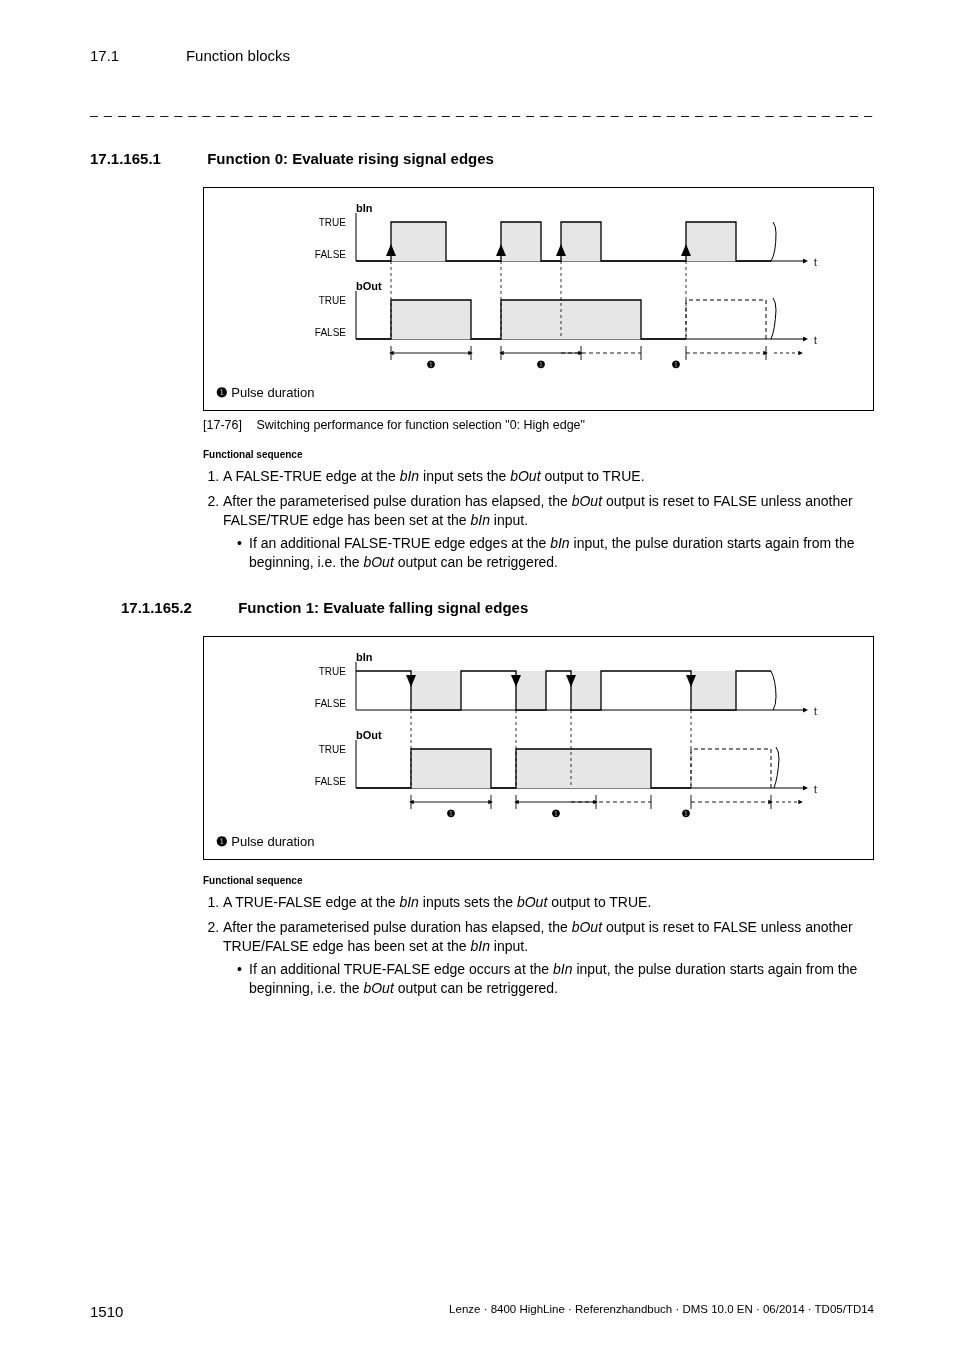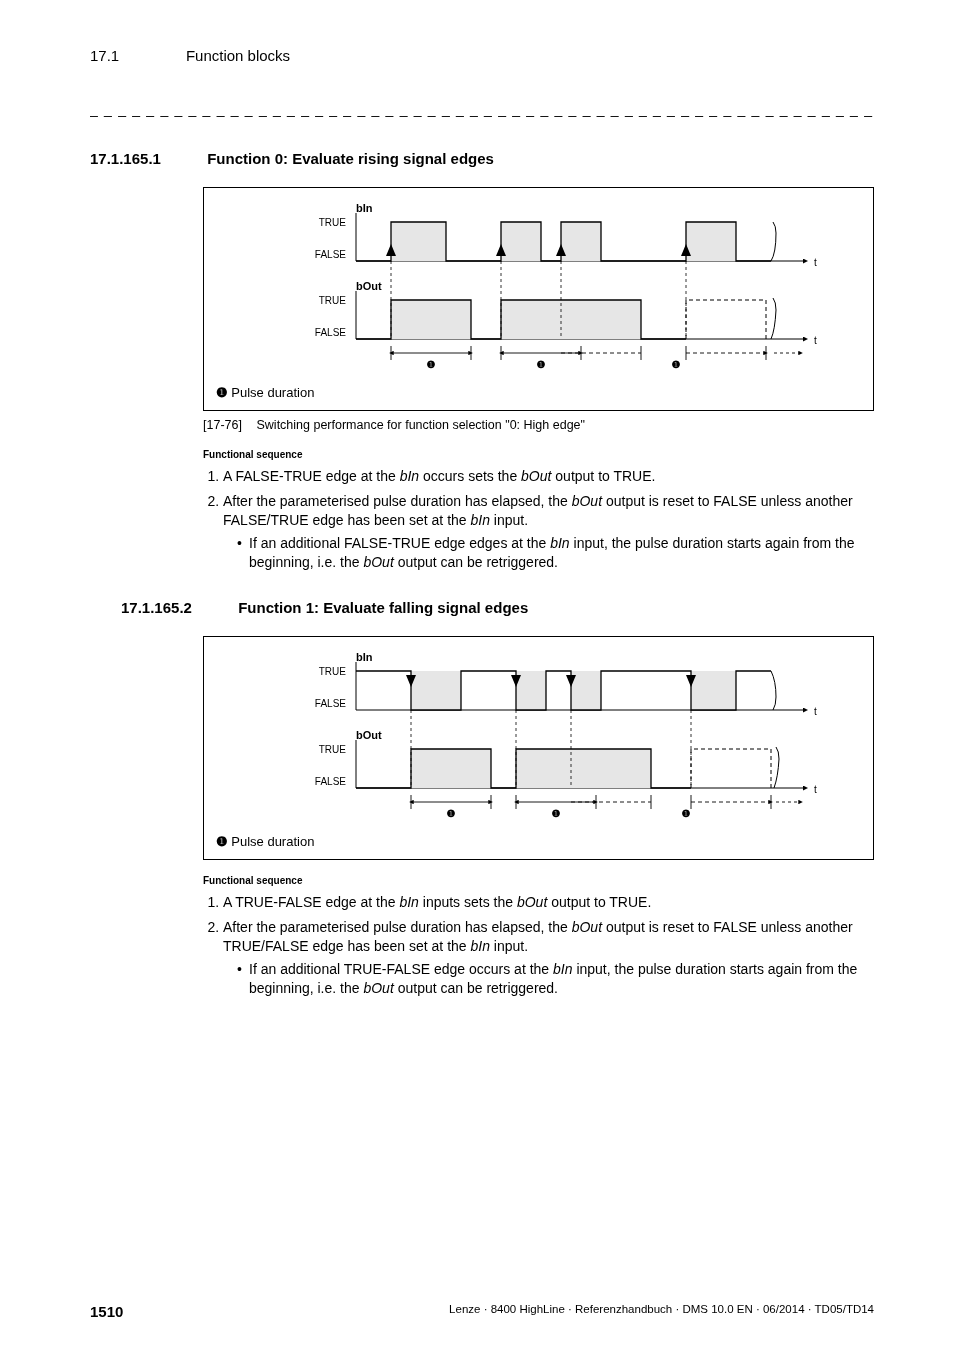--- a/index.html
+++ b/index.html
@@ -122,21 +122,21 @@
   .ital { font-style: italic; }
   .footer {
     position: absolute;
     bottom: 28px;
     left: 90px;
     right: 80px;
     font-size: 11.5px;
   }
   .footer .pageno {
     font-size: 15px;
-    font-weight: 700;
+    font-weight: 400;
   }
   .footer .meta {
     float: right;
   }
   
   .axis-lbl { font-size: 10px; font-family: Arial, sans-serif; }
   .sig-lbl  { font-size: 11px; font-weight: 700; font-family: Arial, sans-serif; }
   .tiny     { font-size: 10px; font-family: Arial, sans-serif; }
 </style>
 </head>
@@ -235,21 +235,21 @@
       </div>
     </figure>
     <figcaption class="diag-caption">
       <span class="figno">[17-76]</span>
       <span>Switching performance for function selection "0: High edge"</span>
     </figcaption>
 
     <div class="para-head">Functional sequence</div>
     <ol class="seq">
       <li>
-        <span>A FALSE-TRUE edge at the </span><span class="ital">bIn</span><span> occurs sets the </span><span class="ital">bOut</span><span> output to TRUE.</span>
+        <span>A FALSE-TRUE edge at the </span><span class="ital">bIn</span><span> input sets the </span><span class="ital">bOut</span><span> output to TRUE.</span>
       </li>
       <li>
         <span>After the parameterised pulse duration has elapsed, the </span><span class="ital">bOut</span><span> output is reset to FALSE unless another FALSE/TRUE edge has been set at the </span><span class="ital">bIn</span><span> input.</span>
         <ul class="sub">
           <li>
             <span>If an additional FALSE-TRUE edge edges at the </span><span class="ital">bIn</span><span> input, the pulse duration starts again from the beginning, i.e. the </span><span class="ital">bOut</span><span> output can be retriggered.</span>
           </li>
         </ul>
       </li>
     </ol>

